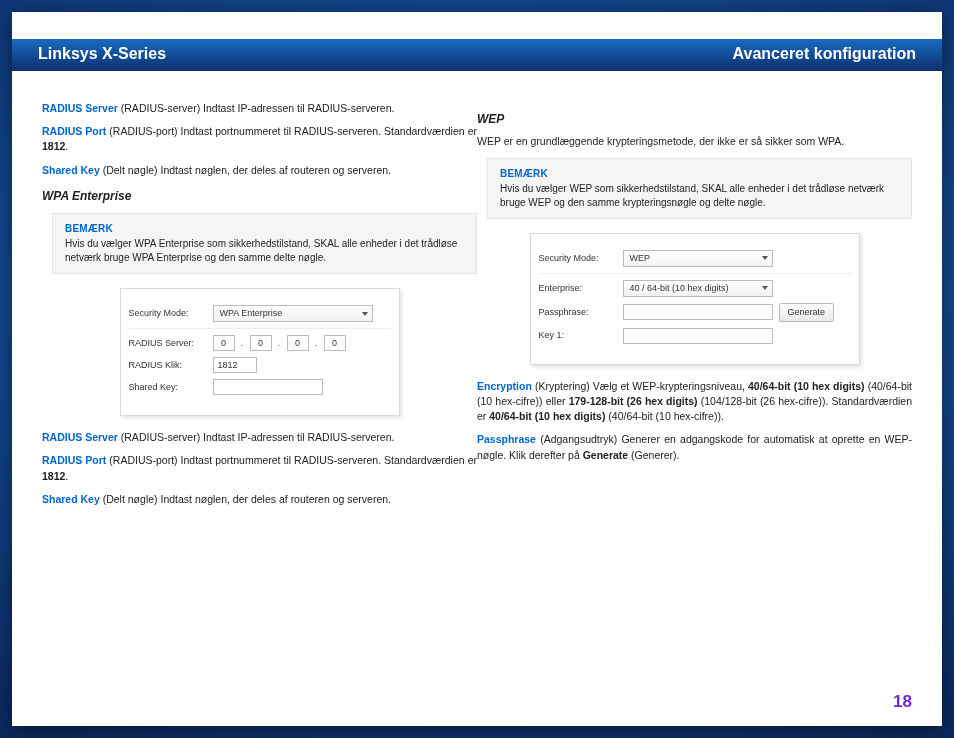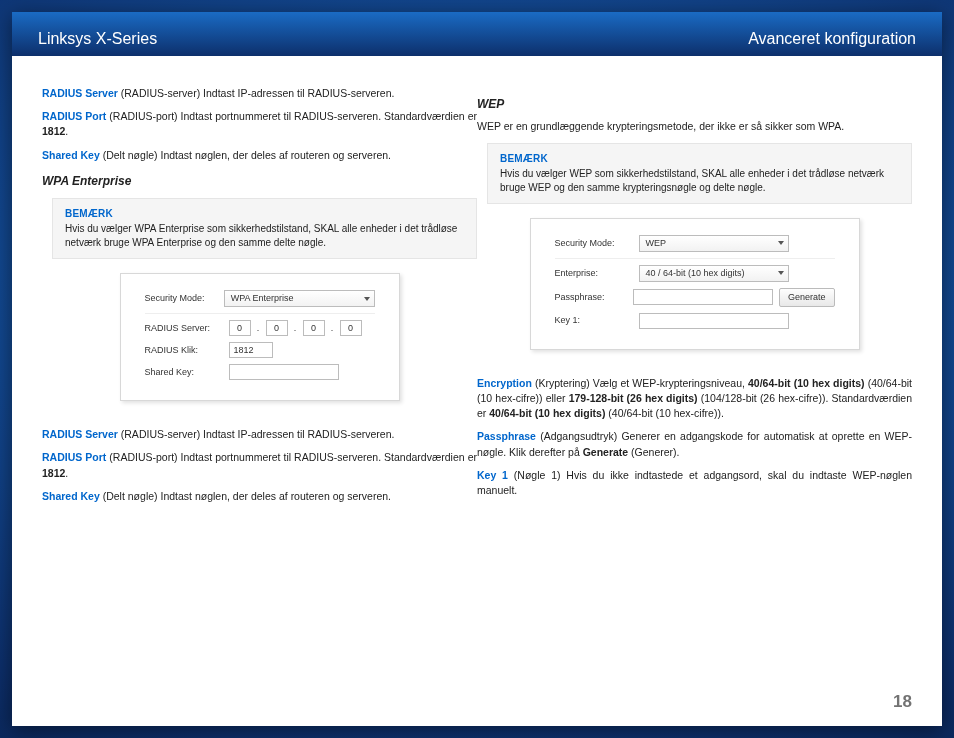--- a/index.html
+++ b/index.html
@@ -18,23 +18,24 @@
     box-shadow: 0 4px 20px rgba(0,0,0,.5);
     display: flex;
     flex-direction: column;
   }
   .topbar {
     display: flex;
     justify-content: space-between;
     align-items: center;
     color: #fff;
     font-size: 16px;
-    font-weight: 400;
-    padding: 18px 26px 8px;
+    font-weight: 700;
+    padding: 6px 26px 8px;
     background: linear-gradient(180deg, #1a6bc4 0%, #0d2f6b 100%);
+    margin-top: 27px;
   }
   .content {
     flex: 1;
     display: flex;
     padding: 30px 30px 0;
     font-size: 10.5px;
     line-height: 1.45;
     color: #222;
   }
   .col { flex: 1; min-width: 0; }
@@ -59,23 +60,23 @@
   .note-title {
     color: #0066cc;
     font-weight: 700;
     letter-spacing: .2px;
     display: block;
     margin-bottom: 1px;
   }
   .panel {
     border: 1px solid #d8d8d8;
     box-shadow: 2px 2px 4px rgba(0,0,0,.12);
-    margin: 10px auto 26px;
-    background: #fff;
-    padding: 10px 24px 14px;
+    margin: 10px auto 14px;
+    background: #fff;
+    padding: 10px 8px 14px;
     font-size: 9px;
     color: #333;
   }
   .panel-row {
     display: flex;
     align-items: center;
     margin: 6px 0;
     gap: 6px;
   }
   .panel-label { width: 78px; white-space: nowrap; }
@@ -118,21 +119,21 @@
     border: 1px solid #bbb;
     background: linear-gradient(#fefefe,#e8e8e8);
     font-size: 9px;
     padding: 2px 8px;
     border-radius: 2px;
   }
   hr.sep { border: none; border-top: 1px solid #eee; margin: 6px 0 2px; }
   .footer {
     text-align: right;
     padding: 8px 30px 14px;
-    color: #737373;
+    color: #6d28d9;
     font-size: 17px;
     font-weight: 700;
   }
 </style>
 </head>
 <body>
 
 <div class="page">
 
   <div class="topbar">
@@ -236,20 +237,17 @@
           <span class="txt" style="width:150px"></span>
         </div>
       </div>
 
       <p>
         <span class="term">Encryption</span><span> (Kryptering) Vælg et WEP-krypteringsniveau, </span><b>40/64-bit (10 hex digits)</b><span> (40/64-bit (10 hex-cifre)) eller </span><b>179-128-bit (26 hex digits)</b><span> (104/128-bit (26 hex-cifre)). Standardværdien er </span><b>40/64-bit (10 hex digits)</b><span> (40/64-bit (10 hex-cifre)).</span>
       </p>
       <p>
         <span class="term">Passphrase</span><span> (Adgangsudtryk) Generer en adgangskode for automatisk at oprette en WEP-nøgle. Klik derefter på </span><b>Generate</b><span> (Generer).</span>
       </p>
-      <p>
-        <span class="term">Key 1</span><span> (Nøgle 1)  Hvis du ikke indtastede et adgangsord, skal du indtaste WEP-nøglen manuelt.</span>
-      </p>
     </div>
   </div>
 
   <div class="footer">18</div>
 </div>
 
 </body></html>

